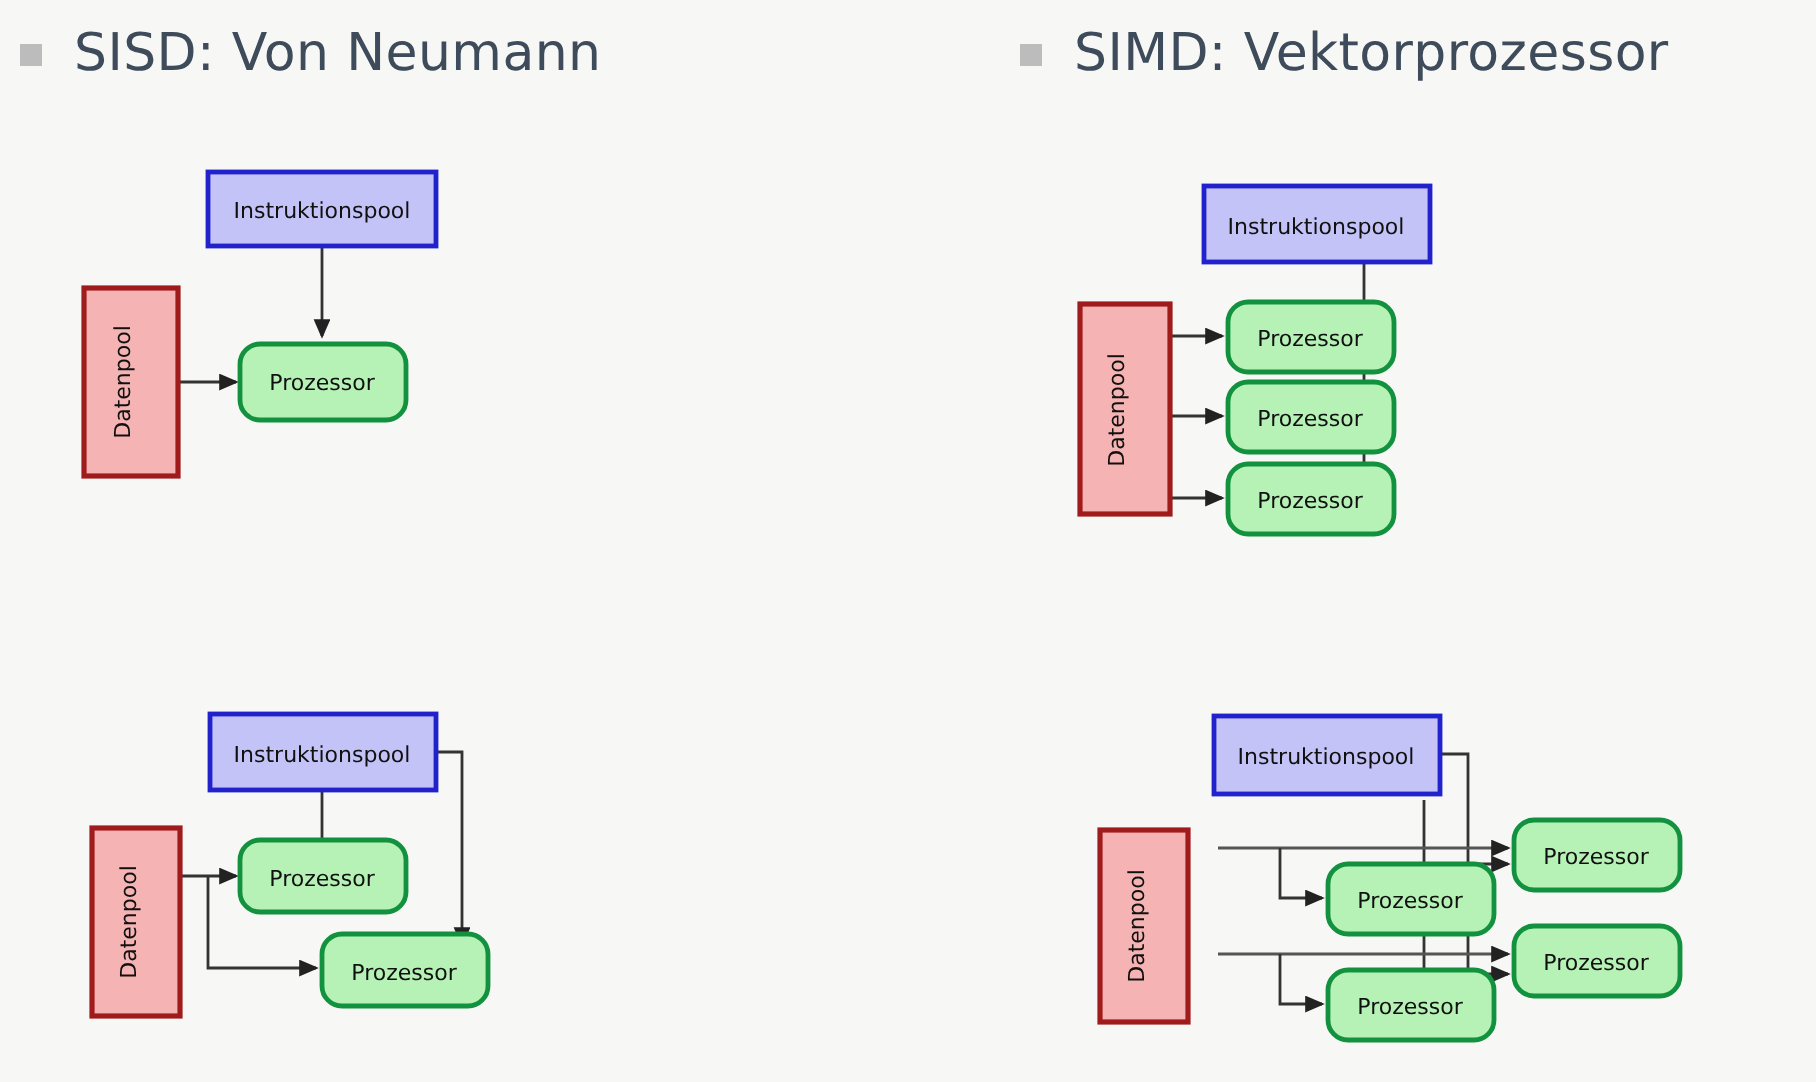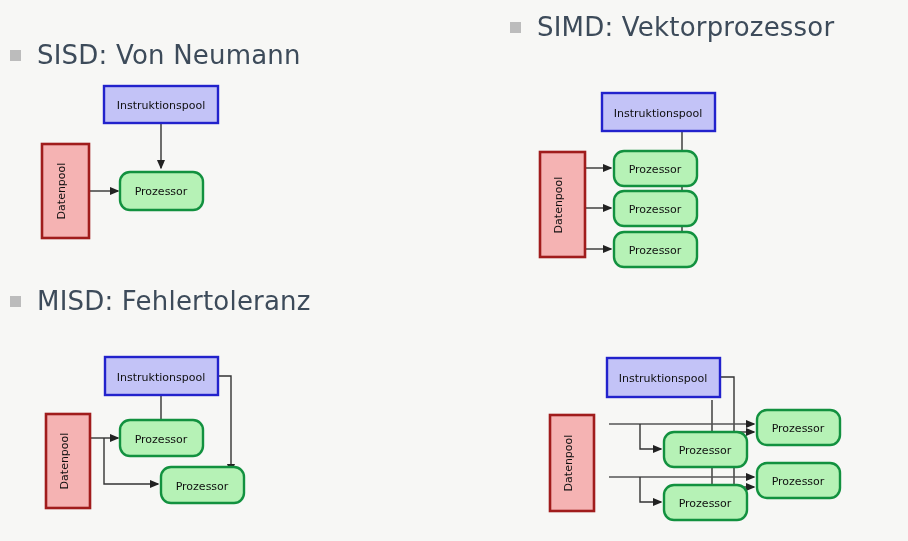--- a/index.html
+++ b/index.html
@@ -28,21 +28,21 @@
   #q-sisd { left: 0;   top: 0; }
   #q-simd { left: 448px; top: 0; }
   #q-misd { left: 0;   top: 272px; }
   #q-mimd { left: 454px; top: 272px; }
 
   .heading-row {
     position: absolute;
     display: flex;
     align-items: center;
   }
-  #q-sisd .heading-row { left: 10px; top: 14px; margin-top: 28px; }
+  #q-sisd .heading-row { left: 10px; top: 14px; }
   #q-simd .heading-row { left: 62px; top: 14px; }
   #q-misd .heading-row { left: 10px; top: 16px; }
   #q-mimd .heading-row { left: 62px; top: 16px; }
 
   .bullet-square {
     width: 11px;
     height: 11px;
     background: #bcbcbc;
     margin-right: 16px;
     flex: none;
@@ -152,24 +152,20 @@
         <text class="node-label" x="207" y="213" text-anchor="middle">Prozessor</text>
       </g>
       <g>
         <rect x="166" y="232" width="83" height="35" rx="10" ry="10" fill="#b6f2b6" stroke="#12913f" stroke-width="2.4"></rect>
         <text class="node-label" x="207" y="254" text-anchor="middle">Prozessor</text>
       </g>
     </svg>
   </div>
 
   <div class="quadrant" id="q-misd">
-    <div class="heading-row">
-      <span class="bullet-square"></span>
-      <span class="heading-text">MISD: Fehlertoleranz</span>
-    </div>
 
     <svg class="diagram" width="454" height="269">
       <defs>
         <marker id="arrow-misd" markerWidth="7" markerHeight="7" refX="6" refY="3" orient="auto">
           <path d="M0,0 L7,3 L0,6 z" fill="#222222"></path>
         </marker>
       </defs>
 
       <line x1="161" y1="123" x2="161" y2="158" stroke="#333333" stroke-width="1.4" marker-end="url(#arrow-misd)"></line>
 

